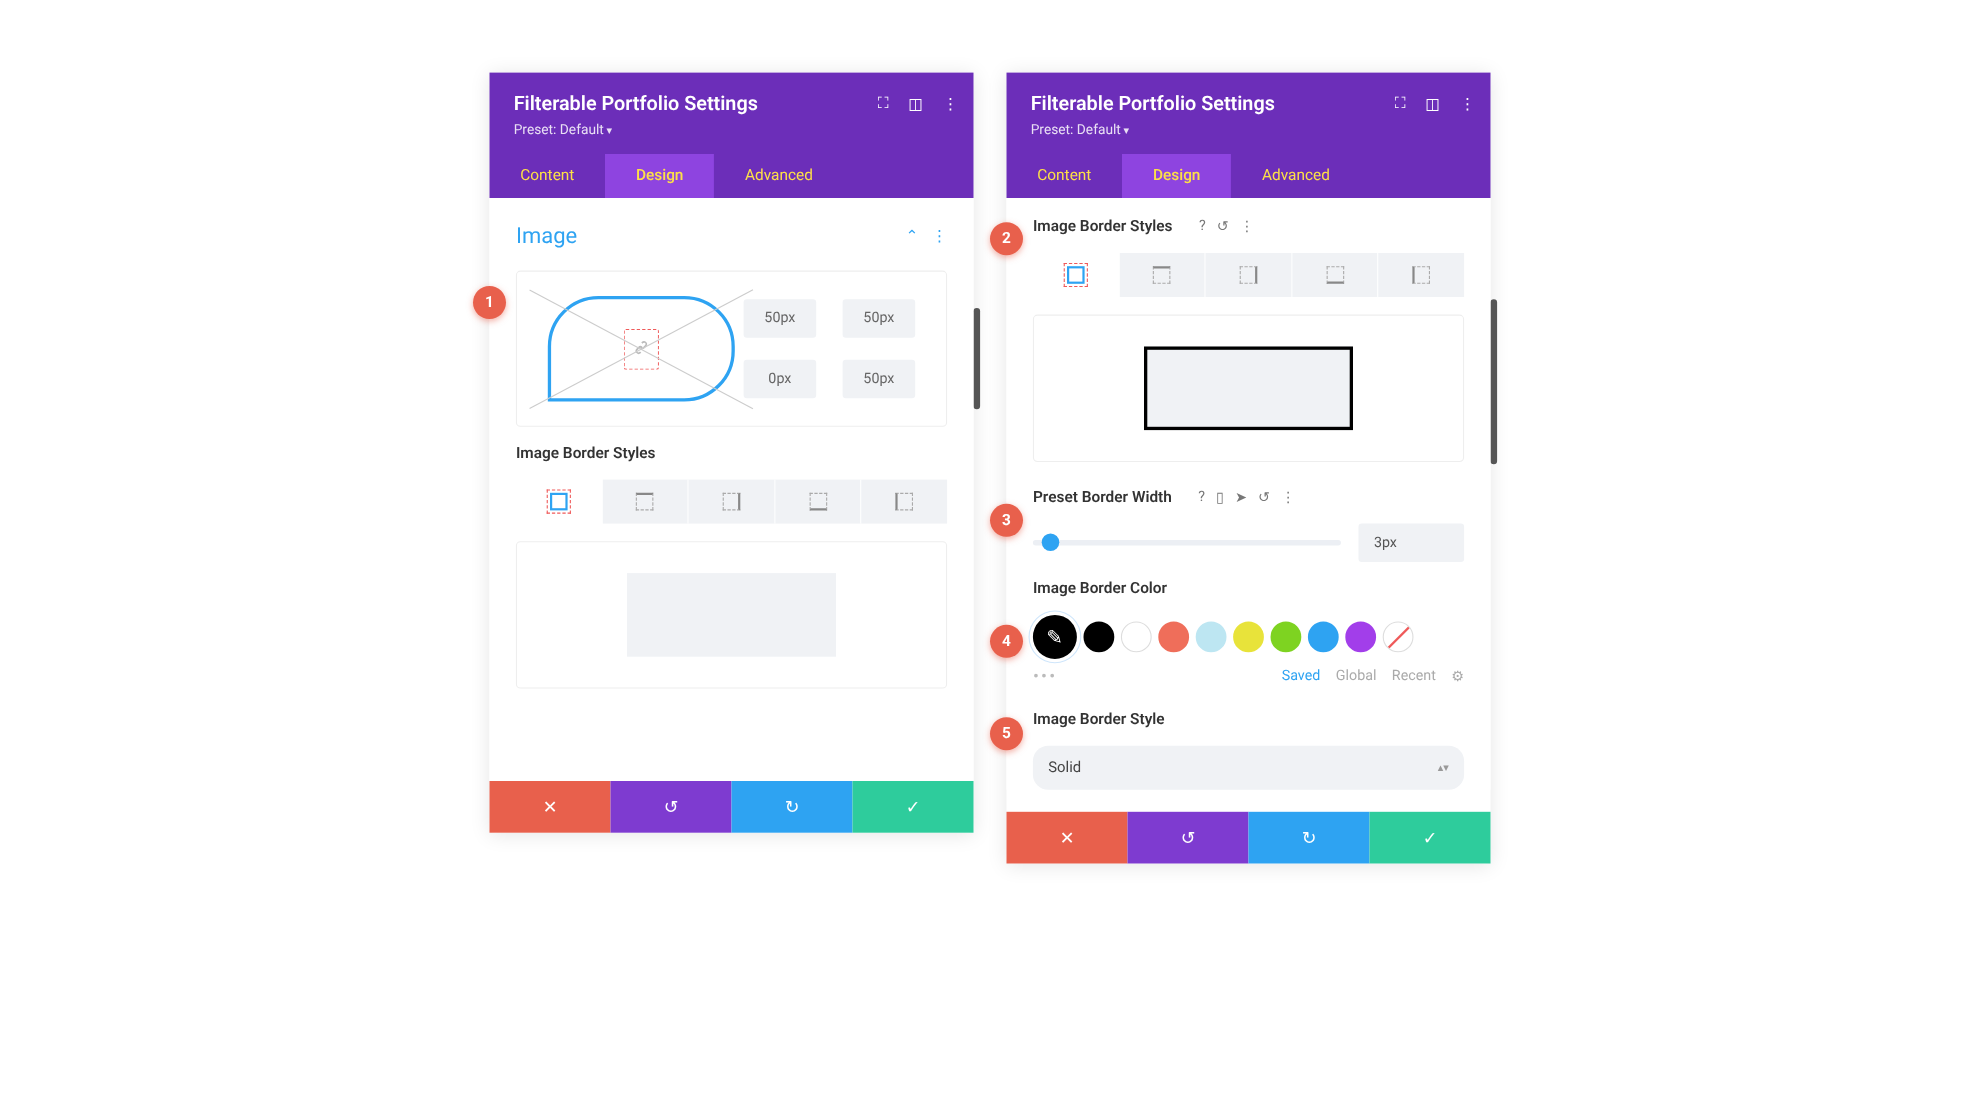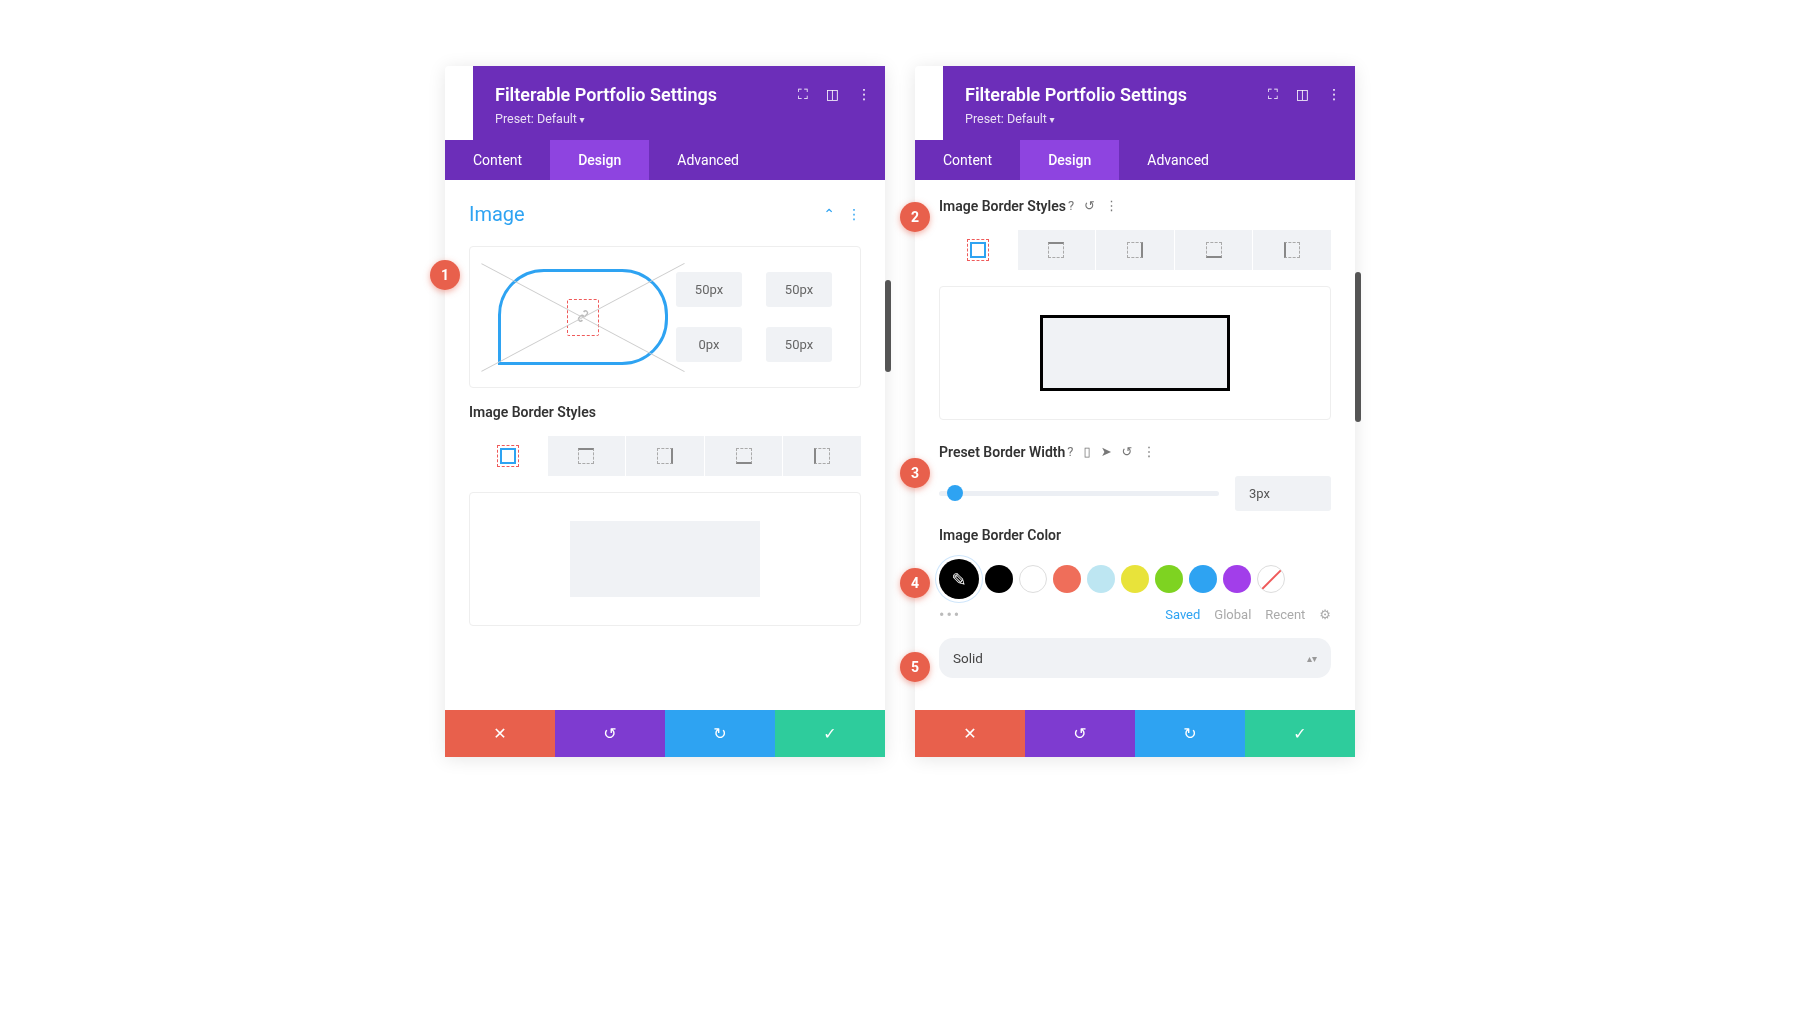--- a/index.html
+++ b/index.html
@@ -1,31 +1,31 @@
 <!DOCTYPE html>
 <html><head>
 <meta charset="utf-8">
 <style>
 * { box-sizing: border-box; margin: 0; padding: 0; font-family: -apple-system, BlinkMacSystemFont, "Segoe UI", Roboto, sans-serif; }
 body { background: #fff; display: flex; justify-content: center; align-items: flex-start; padding: 66px 0; gap: 30px; }
 .panel { width: 440px; background: #fff; box-shadow: 0 2px 18px rgba(0,0,0,0.1); position: relative; border-radius: 4px; }
-.header { background: #6c2eb9; color: #fff; padding: 18px 22px 14px; position: relative; margin-left: 28px; }
+.header { background: #6c2eb9; color: #fff; padding: 18px 22px 14px; position: relative; }
 .header-title { font-size: 18px; font-weight: 600; }
 .header-preset { font-size: 12.5px; margin-top: 6px; opacity: 0.85; cursor: pointer; }
 .header-preset::after { content: " ▾"; font-size: 10px; }
 .header-icons { position: absolute; right: 14px; top: 20px; display: flex; gap: 18px; }
 .header-icons span { cursor: pointer; font-size: 14px; }
 .tabs { background: #6c2eb9; display: flex; }
-.tab { flex: 0 0 auto; padding: 12px 28px; color: #ffffff; font-size: 14px; cursor: pointer; }
+.tab { flex: 0 0 auto; padding: 12px 28px; color: #fde047; font-size: 14px; cursor: pointer; }
 .tab.active { background: #8e44e0; font-weight: 500; }
 .body { background: #fff; padding: 0; min-height: 530px; position: relative; }
 .section-header { display: flex; justify-content: space-between; align-items: center; padding: 22px 24px 12px; }
 .section-title { color: #2ea3f2; font-size: 20px; font-weight: 400; }
 .section-actions { display: flex; gap: 12px; color: #2ea3f2; font-size: 14px; }
-.field-label { font-size: 14px; color: #333; font-weight: 600; padding: 8px 24px; display: flex; gap: 2px; }
+.field-label { font-size: 14px; color: #333; font-weight: 600; padding: 8px 24px; display: flex; align-items: center; gap: 24px; }
 .field-label .meta { display: inline-flex; gap: 10px; font-weight: 400; color: #777; font-size: 13px; }
 .corners-widget { margin: 8px 24px; border: 1px solid #eee; border-radius: 4px; padding: 22px 28px; display: grid; grid-template-columns: 1fr auto 1fr; grid-template-rows: 1fr 1fr; gap: 14px 8px; align-items: center; }
 .corner-input { background: #f0f2f5; border: none; border-radius: 3px; padding: 10px 12px; font-size: 13px; text-align: center; color: #666; width: 66px; }
 .corner-input.tl { justify-self: start; }
 .corner-input.tr { justify-self: end; }
 .corner-input.bl { justify-self: start; }
 .corner-input.br { justify-self: end; }
 .shape-preview { grid-row: 1 / span 2; width: 170px; height: 96px; border: 3px solid #2ea3f2; border-top-left-radius: 46px; border-top-right-radius: 46px; border-bottom-right-radius: 46px; border-bottom-left-radius: 0; position: relative; display: flex; align-items: center; justify-content: center; }
 .shape-preview .link { border: 1.5px dashed #ef5a5a; padding: 8px; border-radius: 2px; }
 .diag { position: absolute; width: 140%; height: 1px; background: transparent; border-top: 1px solid #ccc; top: 50%; }
@@ -256,20 +256,23 @@
     </div>
     <div class="swatch-meta">
       <span class="dots">•••</span>
       <span class="saved">Saved</span>
       <span>Global</span>
       <span>Recent</span>
       <span>⚙</span>
     </div>
 
     <div class="callout" style="left:-15px; top:472px;">5</div>
+    <div class="field-label">
+      <span>Image Border Style</span>
+    </div>
     <div class="select">
       <span>Solid</span>
       <span class="chev">▴▾</span>
     </div>
   </div>
 
   <div class="footer">
     <div class="footer-btn fb-red">✕</div>
     <div class="footer-btn fb-purple">↺</div>
     <div class="footer-btn fb-blue">↻</div>

